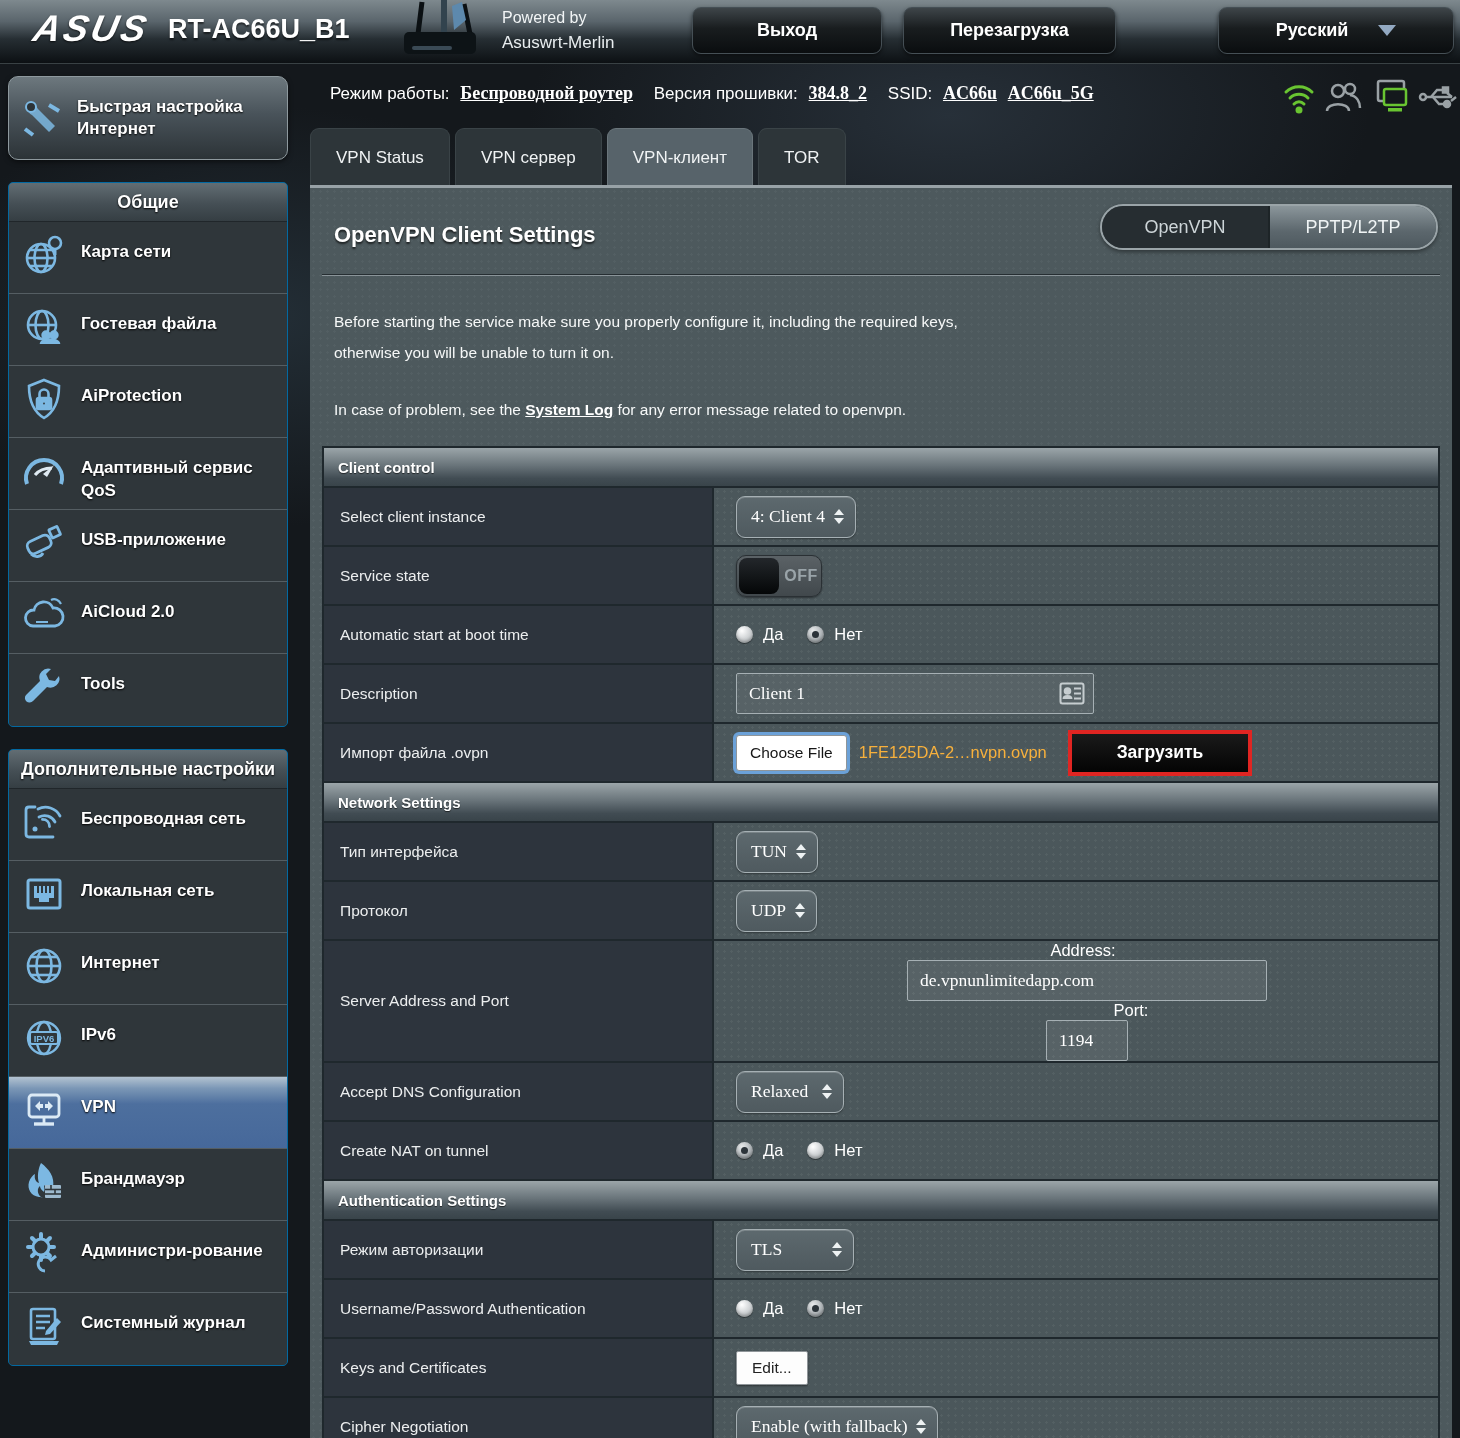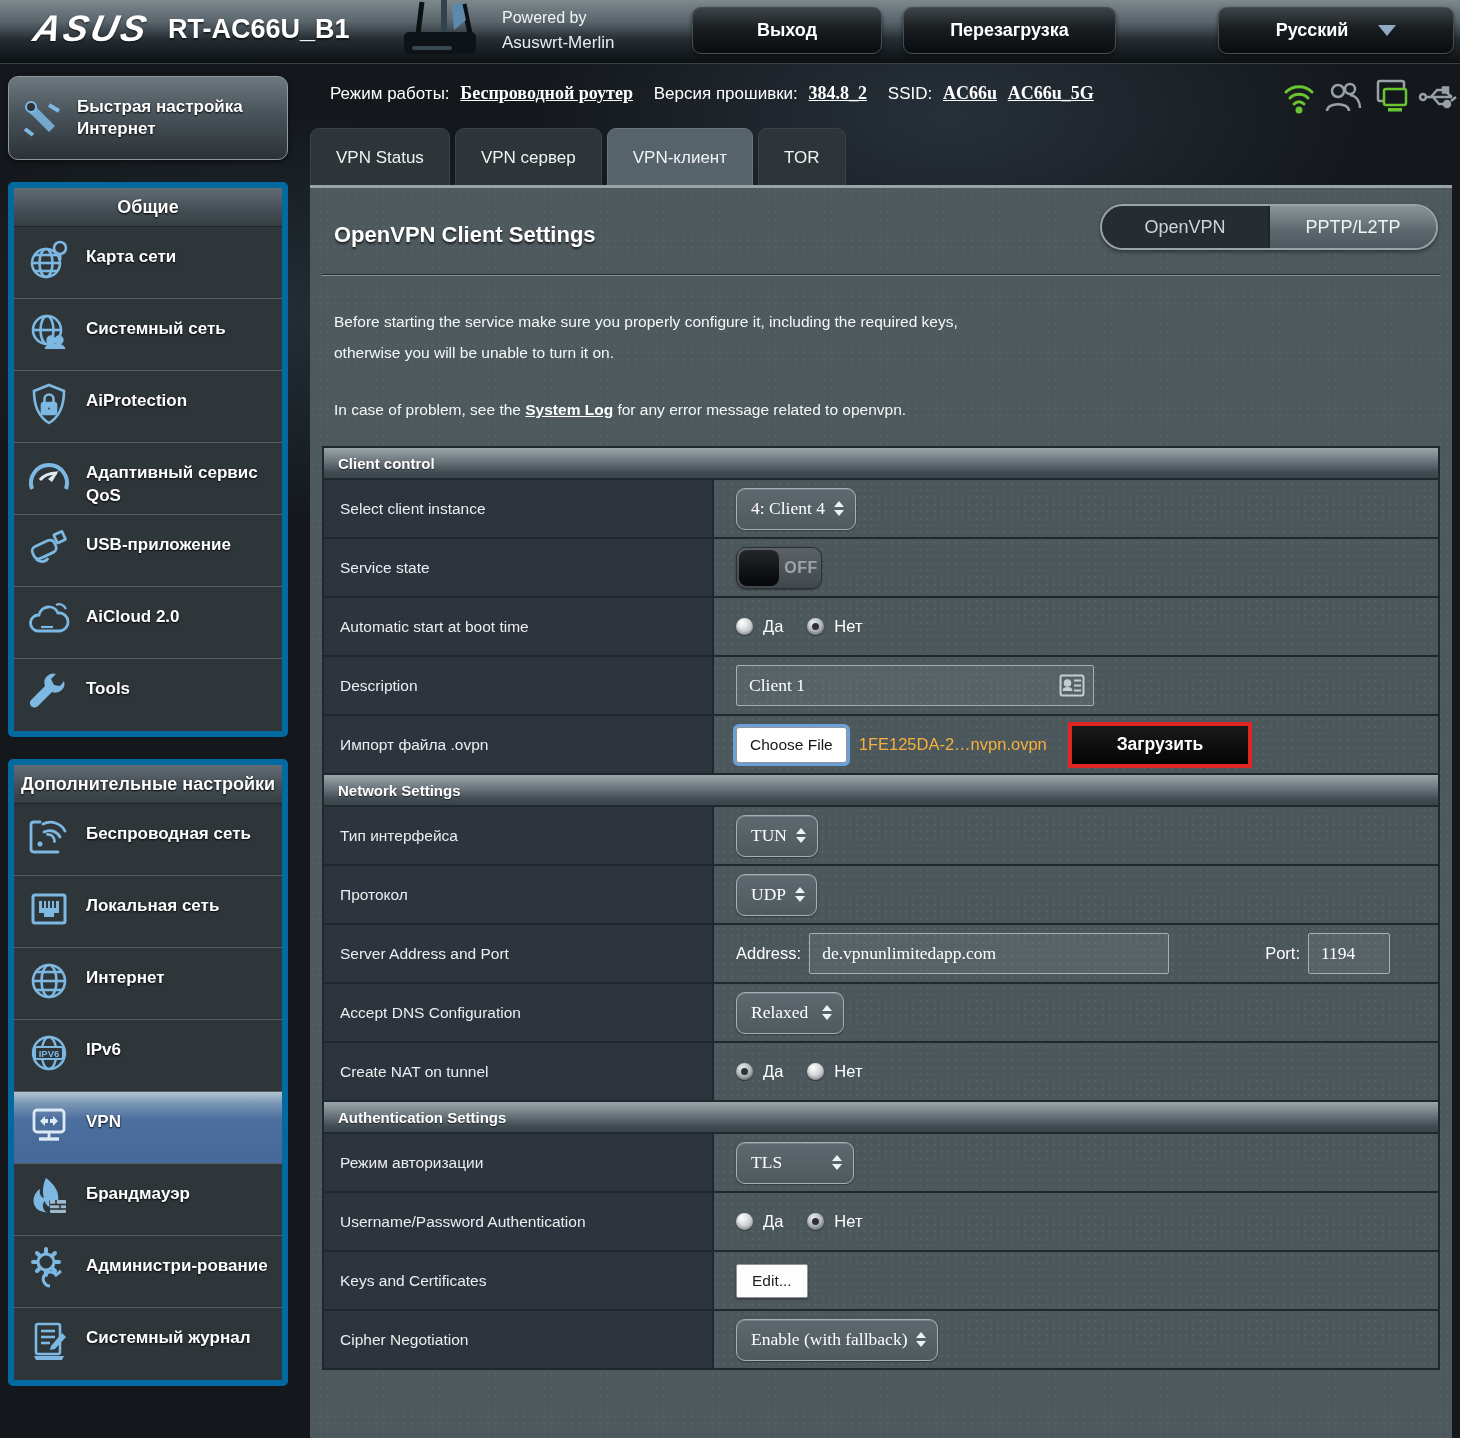--- a/index.html
+++ b/index.html
@@ -54,21 +54,21 @@
   .sicon { position:absolute; top:14px; width:38px; height:38px; cursor:pointer; }
   
   .sidebar { position:absolute; left:8px; top:76px; width:280px; }
   .quick-setup {
     height:84px; border-radius:10px; border:1px solid #8e999e; cursor:pointer;
     background:linear-gradient(180deg,#6d787e 0%, #49535a 45%, #2c3337 100%);
     display:flex; align-items:center; gap:12px; padding:0 10px; margin-bottom:22px;
     box-shadow:0 2px 5px rgba(0,0,0,.5);
   }
   .quick-setup .qlabel { font-weight:bold; font-size:17px; line-height:22px; text-shadow:0 1px 2px #000; }
-  .side-section { border:6px solid #0369a1; background:#0369a1; border-radius:5px; overflow:hidden; }
+  .side-section { border:1px solid #0369a1; background:#0369a1; border-radius:5px; overflow:hidden; }
   .side-header {
     background:linear-gradient(180deg,#626d73 0%, #454f55 55%, #353e43 100%);
     text-align:center; font-weight:bold; font-size:18px; color:#fff; padding:7px 4px;
     border-bottom:1px solid #20262a; text-shadow:0 1px 2px #000; line-height:24px;
   }
   .side-item {
     height:72px; display:flex; gap:14px; padding:10px 6px 0 12px; cursor:pointer;
     border-bottom:1px solid #555e63; background:#2f363a;
   }
   .side-item:last-child { border-bottom:none; }
@@ -101,21 +101,21 @@
   .vpn-type-toggle .seg { flex:1; display:flex; align-items:center; justify-content:center; font-size:18px; }
   .seg-openvpn { background:#262d31; color:#cdd5d8; border-right:2px solid #1d2427; }
   .seg-pptp { background:linear-gradient(180deg,#8b969b 0%, #5c676d 60%, #4e595f 100%); color:#f0f4f5; }
   .divider { height:1px; background:#8a9499; border:none; margin:27px 0 0 0; box-shadow:0 -1px 0 #262e32; }
   .intro { font-size:15.5px; line-height:31px; margin:30px 12px 0 12px; color:#f6f8f8; }
   .problem { font-size:15.5px; margin:33px 12px 27px 12px; color:#f6f8f8; }
   .problem .syslog { font-weight:bold; text-decoration:underline; cursor:pointer; color:#fff; }
   
   table.settings { width:100%; border-collapse:collapse; border:2px solid #1f282d; margin-bottom:0; }
   td.sec {
-    height:32px; padding:0 14px; font-weight:bold; font-size:15px; color:#fff;
+    height:40px; padding:0 14px; font-weight:bold; font-size:15px; color:#fff;
     background:linear-gradient(180deg,#9ba5a9 0%, #6a757b 45%, #414c53 80%, #39444a 100%);
     border:2px solid #1f282d; text-shadow:0 1px 1px rgba(0,0,0,.6);margin-top:12px;
   }
   td.lbl {
     width:390px; height:59px; padding:0 16px; font-size:15.5px; color:#eceeef;
     background:#2d343d; border:2px solid #1f282d;
   }
   td.val {
     height:59px; padding:0 0 0 22px; background:#4b575b; border:2px solid #1f282d;
     background-image:radial-gradient(rgba(255,255,255,0.05) 1px, rgba(0,0,0,0) 1.2px);
@@ -164,21 +164,21 @@
     background:#fff; color:#161616; font-size:15.5px; font-family:"Liberation Sans", sans-serif;
     border:1px solid #8f9599; border-radius:3px; padding:8px 13px; cursor:pointer;
     box-shadow:0 0 0 3px #6ba1d8;
   }
   .file-name { color:#f7b03c; font-size:16.5px; margin-left:12px; }
   .red-box { border:4px solid #e02522; margin-left:8px; display:inline-block; }
   .upload-btn {
     width:176px; height:38px; background:linear-gradient(180deg,#1a1a1a 0%, #040404 100%);
     color:#fff; font-weight:bold; font-size:17.5px; border:none; cursor:pointer; display:block;
   }
-  .addr-row { display:flex; align-items:center; }
+  .addr-row { display:flex; align-items:center;flex-direction:column; }
   .addr-label { font-size:16.5px; margin-right:8px; }
   .addr-input { width:360px; }
   .port-label { font-size:16.5px; margin:0 8px 0 96px; }
   .port-input { width:82px; }
   .edit-btn {
     background:#fdfdfd; color:#222; font-size:15.5px; border:1px solid #8f9599; border-radius:2px;
     padding:7px 15px; cursor:pointer; box-shadow:0 1px 2px rgba(0,0,0,.4);
   }
   svg { display:block; }
 </style>
@@ -298,21 +298,21 @@
       <span class="side-icon">
         <svg width="46" height="46" viewBox="0 0 46 46" fill="none" stroke="#7cb8e2" stroke-width="2.6">
           <circle cx="21" cy="21" r="14"></circle>
             <ellipse cx="21" cy="21" rx="6.5" ry="14"></ellipse>
             <line x1="7" y1="21" x2="35" y2="21"></line>
           <circle cx="25" cy="31" r="3.4" fill="#7cb8e2"></circle>
             <circle cx="33" cy="31" r="3.4" fill="#7cb8e2"></circle>
           <path d="M20 40 C20 34, 38 34, 38 40" fill="#7cb8e2"></path>
         </svg>
       </span>
-      <span class="silabel">Системный сеть</span>
+      <span class="silabel">Гостевая файла</span>
     </div>
 
     <div class="side-item">
       <span class="side-icon">
         <svg width="46" height="46" viewBox="0 0 46 46" fill="none" stroke="#7cb8e2" stroke-width="2.6">
           <path d="M23 4 L38 10 C38 26, 33 36, 23 42 C13 36, 8 26, 8 10 Z"></path>
           <rect x="16" y="22" width="14" height="11" rx="2" fill="#7cb8e2"></rect>
           <path d="M18.5 22 V18 a4.5 4.5 0 0 1 9 0 V22"></path>
           <circle cx="23" cy="27.5" r="2.2" fill="#2f363a"></circle>
         </svg>

